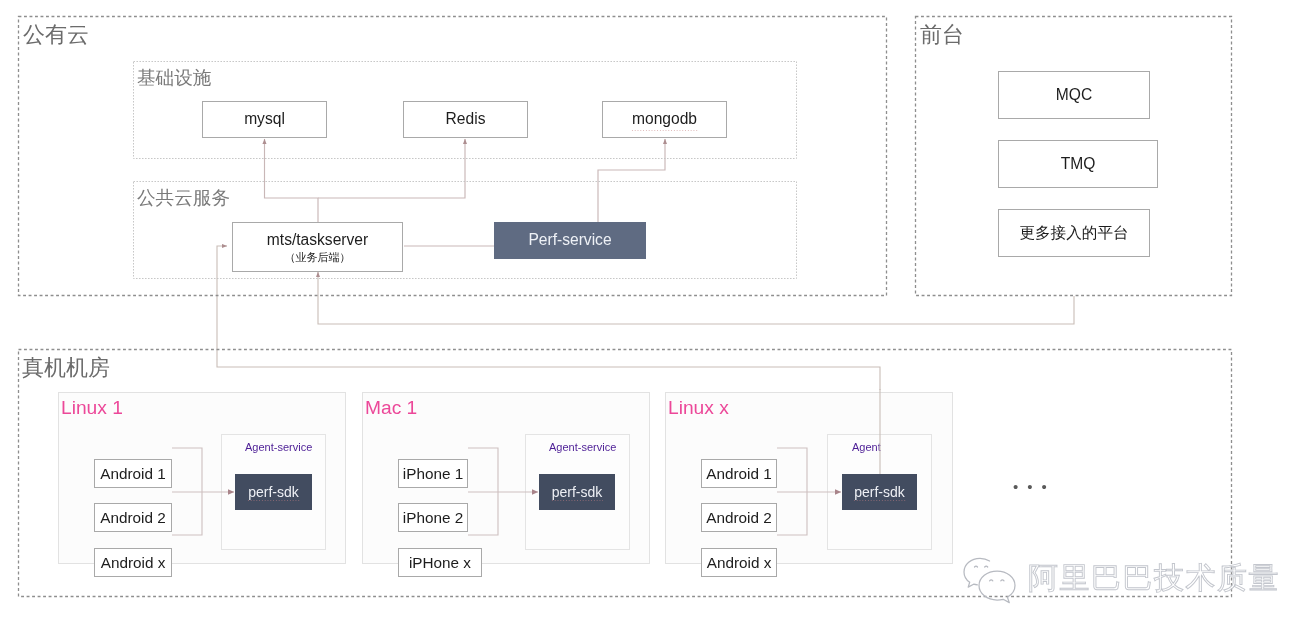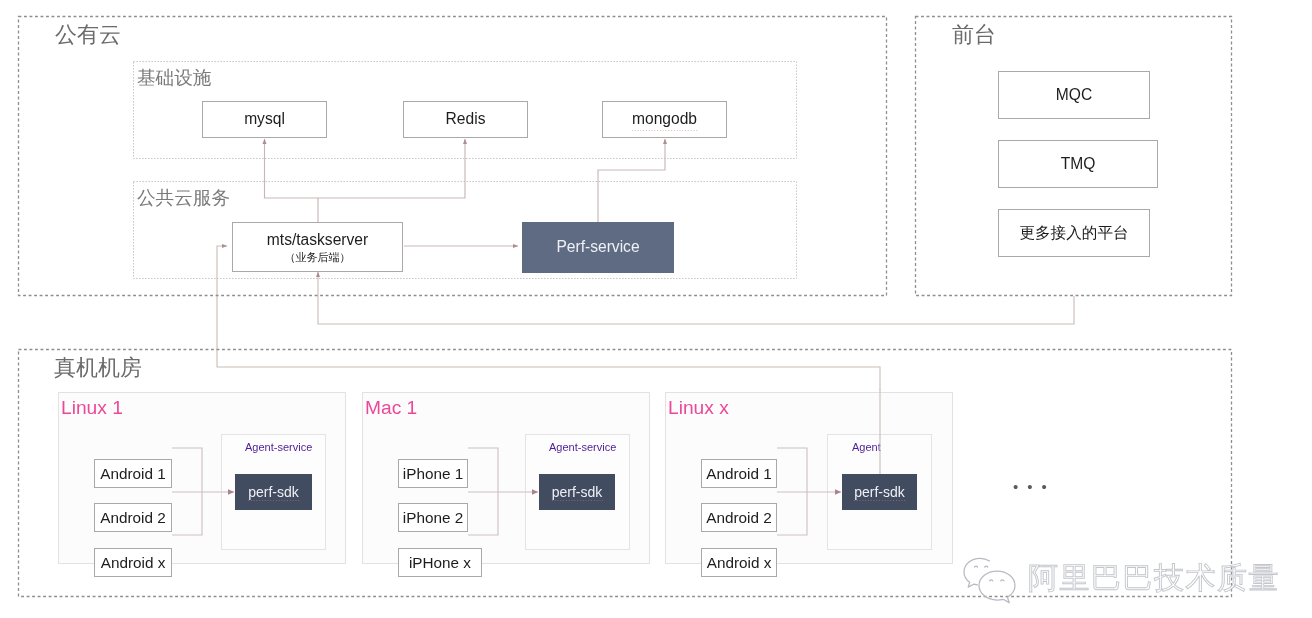--- a/index.html
+++ b/index.html
@@ -3,21 +3,21 @@
 <meta charset="utf-8">
 <title>Perf architecture diagram</title>
 <style>
   html,body{margin:0;padding:0;}
   body{width:1312px;height:618px;background:#ffffff;overflow:hidden;
        font-family:"Liberation Sans","DejaVu Sans",sans-serif;color:#1d1d1d;}
   #stage{position:relative;width:1312px;height:618px;background:#fff;}
   .abs{position:absolute;box-sizing:border-box;}
 
   
-  .group-label{color:#6b6b6b;font-size:22px;line-height:22px;white-space:nowrap;margin-left:32px;}
+  .group-label{color:#6b6b6b;font-size:22px;line-height:22px;white-space:nowrap;}
 
   
   .section-label{color:#7a7a7a;font-size:18.6px;line-height:20px;white-space:nowrap;}
 
   
   .hostcard{border:1px solid #e2e2e2;background:#fcfcfc;}
   .hosttitle{color:#ec4899;font-size:19.2px;line-height:20px;white-space:nowrap;}
   .agentbox{border:1px solid #e4e4e4;background:#fdfdfd;}
   .agentlabel{color:#4c1d95;font-size:11px;line-height:17px;white-space:nowrap;margin-left:20px;}
 
@@ -96,21 +96,21 @@
   <div class="abs node" style="left:602px;top:101px;width:125px;height:37px">
     <span class="squig">mongodb</span>
   </div>
 
   <div class="abs section-label" style="left:137px;top:188px">公共云服务</div>
 
   <div class="abs node" style="left:232px;top:222px;width:171px;height:50px;flex-direction:column">
     <span>mts/taskserver</span>
     <span style="font-size:11px">（业务后端）</span>
   </div>
-  <div class="abs node slate" style="left:522px;top:222px;width:152px;height:51px">Perf-service</div>
+  <div class="abs node slate" style="left:494px;top:222px;width:152px;height:37px">Perf-service</div>
 
   <div class="abs group-label" style="left:920px;top:24px">前台</div>
 
   <div class="abs node" style="left:998px;top:71px;width:152px;height:48px">MQC</div>
   <div class="abs node" style="left:998px;top:140px;width:160px;height:48px">TMQ</div>
   <div class="abs node" style="left:998px;top:209px;width:152px;height:48px">更多接入的平台</div>
 
   <div class="abs group-label" style="left:22px;top:357px">真机机房</div>
 
   <div class="abs hostcard" style="left:58px;top:392px;width:288px;height:172px"></div>

